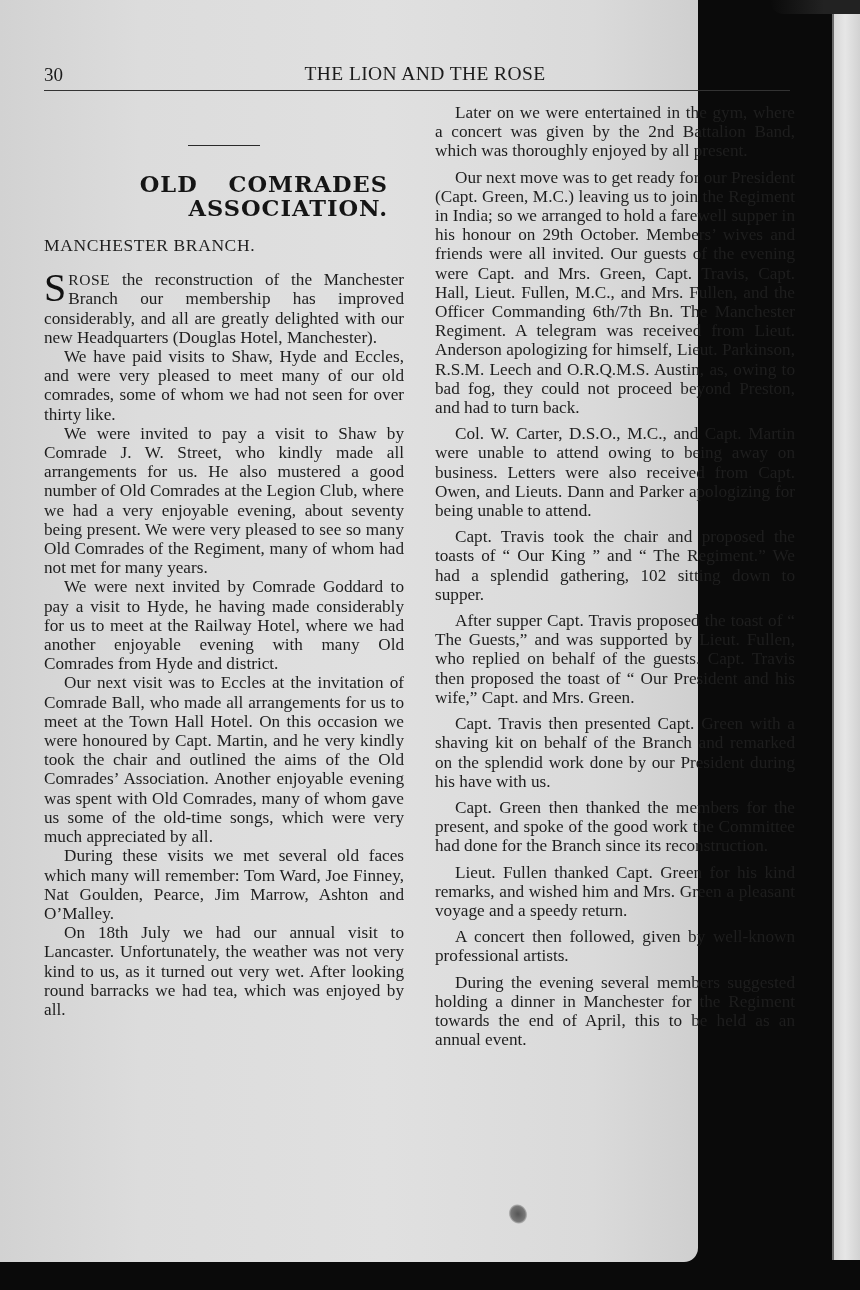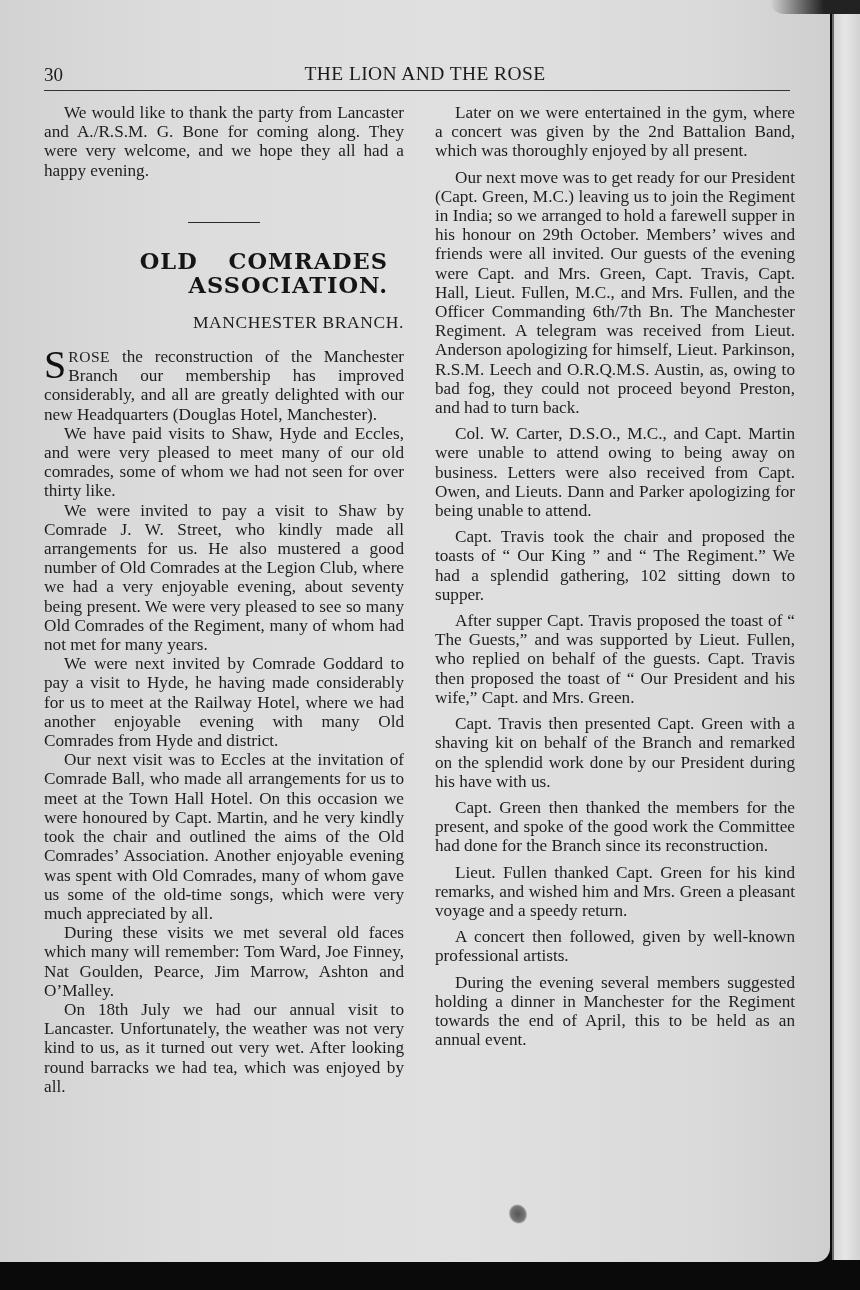--- a/index.html
+++ b/index.html
@@ -4,21 +4,21 @@
 <style>
   html, body { margin: 0; padding: 0; }
   body {
     width: 860px; height: 1290px; overflow: hidden;
     background: #0a0a0a;
     position: relative;
     font-family: "DejaVu Serif", "Liberation Serif", serif;
   }
   .page {
     position: absolute; left: 0; top: 0;
-    width: 830px; height: 1262px;
+    width: 698px; height: 1262px;
     background: linear-gradient(90deg, #d2d2d2 0%, #dcdcdc 20%, #e0e0e0 55%, #dadada 85%, #cfcfcf 100%);
     border-bottom-right-radius: 14px;
   }
   .page-edge {
     position: absolute; left: 832px; top: 6px;
     width: 28px; height: 1254px;
     background: linear-gradient(90deg, #d8d8d8, #e6e6e6 40%, #cfcfcf);
     border-left: 2px solid #6a6a6a;
   }
   .top-shadow {
@@ -52,21 +52,21 @@
     width: 72px; height: 0; border-top: 1.5px solid #2a2a2a;
     margin: 42px auto 26px auto;
   }
   .section-title {
     text-align: right; font-weight: bold; font-size: 22.5px; line-height: 24px;
     letter-spacing: 1px; margin: 16px; color: #151515;
     font-family: "DejaVu Serif", serif;
   }
   .section-title .t1 { word-spacing: 22px; }
   .subsection-title {
-    text-align: right; font-size: 17.5px; letter-spacing: 0.6px; margin: 16px 0 15px 0;
+    text-align: left; font-size: 17.5px; letter-spacing: 0.6px; margin: 16px 0 15px 0;
   }
   .dropcap-para { margin: 0; text-indent: 0; }
   .dropcap {
     float: left; font-size: 40px; line-height: 32px; margin: 2px 2px 0 0;
     font-family: "Liberation Serif", serif; color: #111;
   }
   .smallcaps { font-size: 15.6px; letter-spacing: 0.5px; }
   .ink-blot {
     position: absolute; left: 509px; top: 1204px; width: 18px; height: 20px;
     background: radial-gradient(ellipse at center, #555 0%, #777 55%, rgba(120,120,120,0) 75%);
@@ -76,21 +76,20 @@
 </head>
 <body>
 
 <div class="page">
   <div class="running-head">
     <span class="page-number">30</span>
     <div class="journal-title">THE LION AND THE ROSE</div>
   </div>
 
   <div class="col col-left">
-    <p class="para">We would like to thank the party from Lancaster and A./R.S.M. G. Bone for coming along. They were very welcome, and we hope they all had a happy evening.</p>
 
     <div class="divider"></div>
 
     <h2 class="section-title">
       <span class="t1">OLD COMRADES</span><br>
       <span>ASSOCIATION.</span>
     </h2>
     <div class="subsection-title">MANCHESTER BRANCH.</div>
 
     <p class="dropcap-para">

